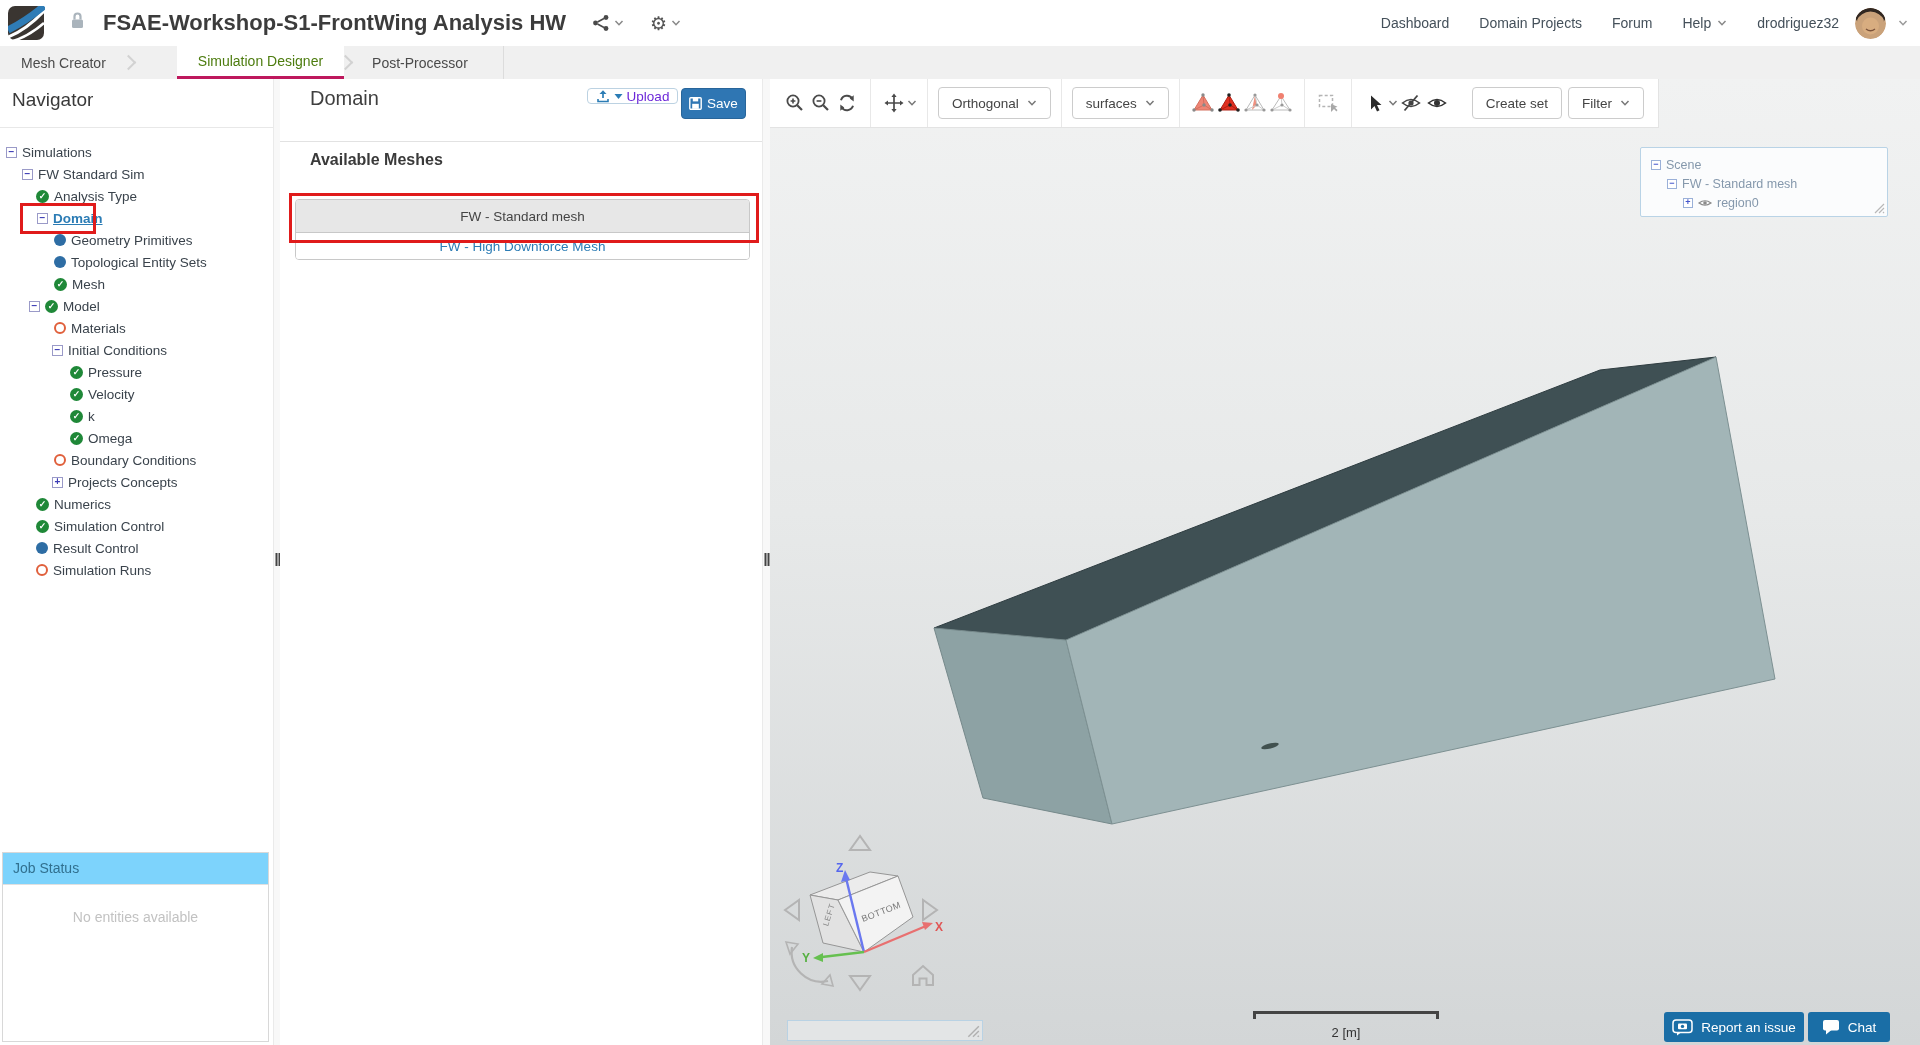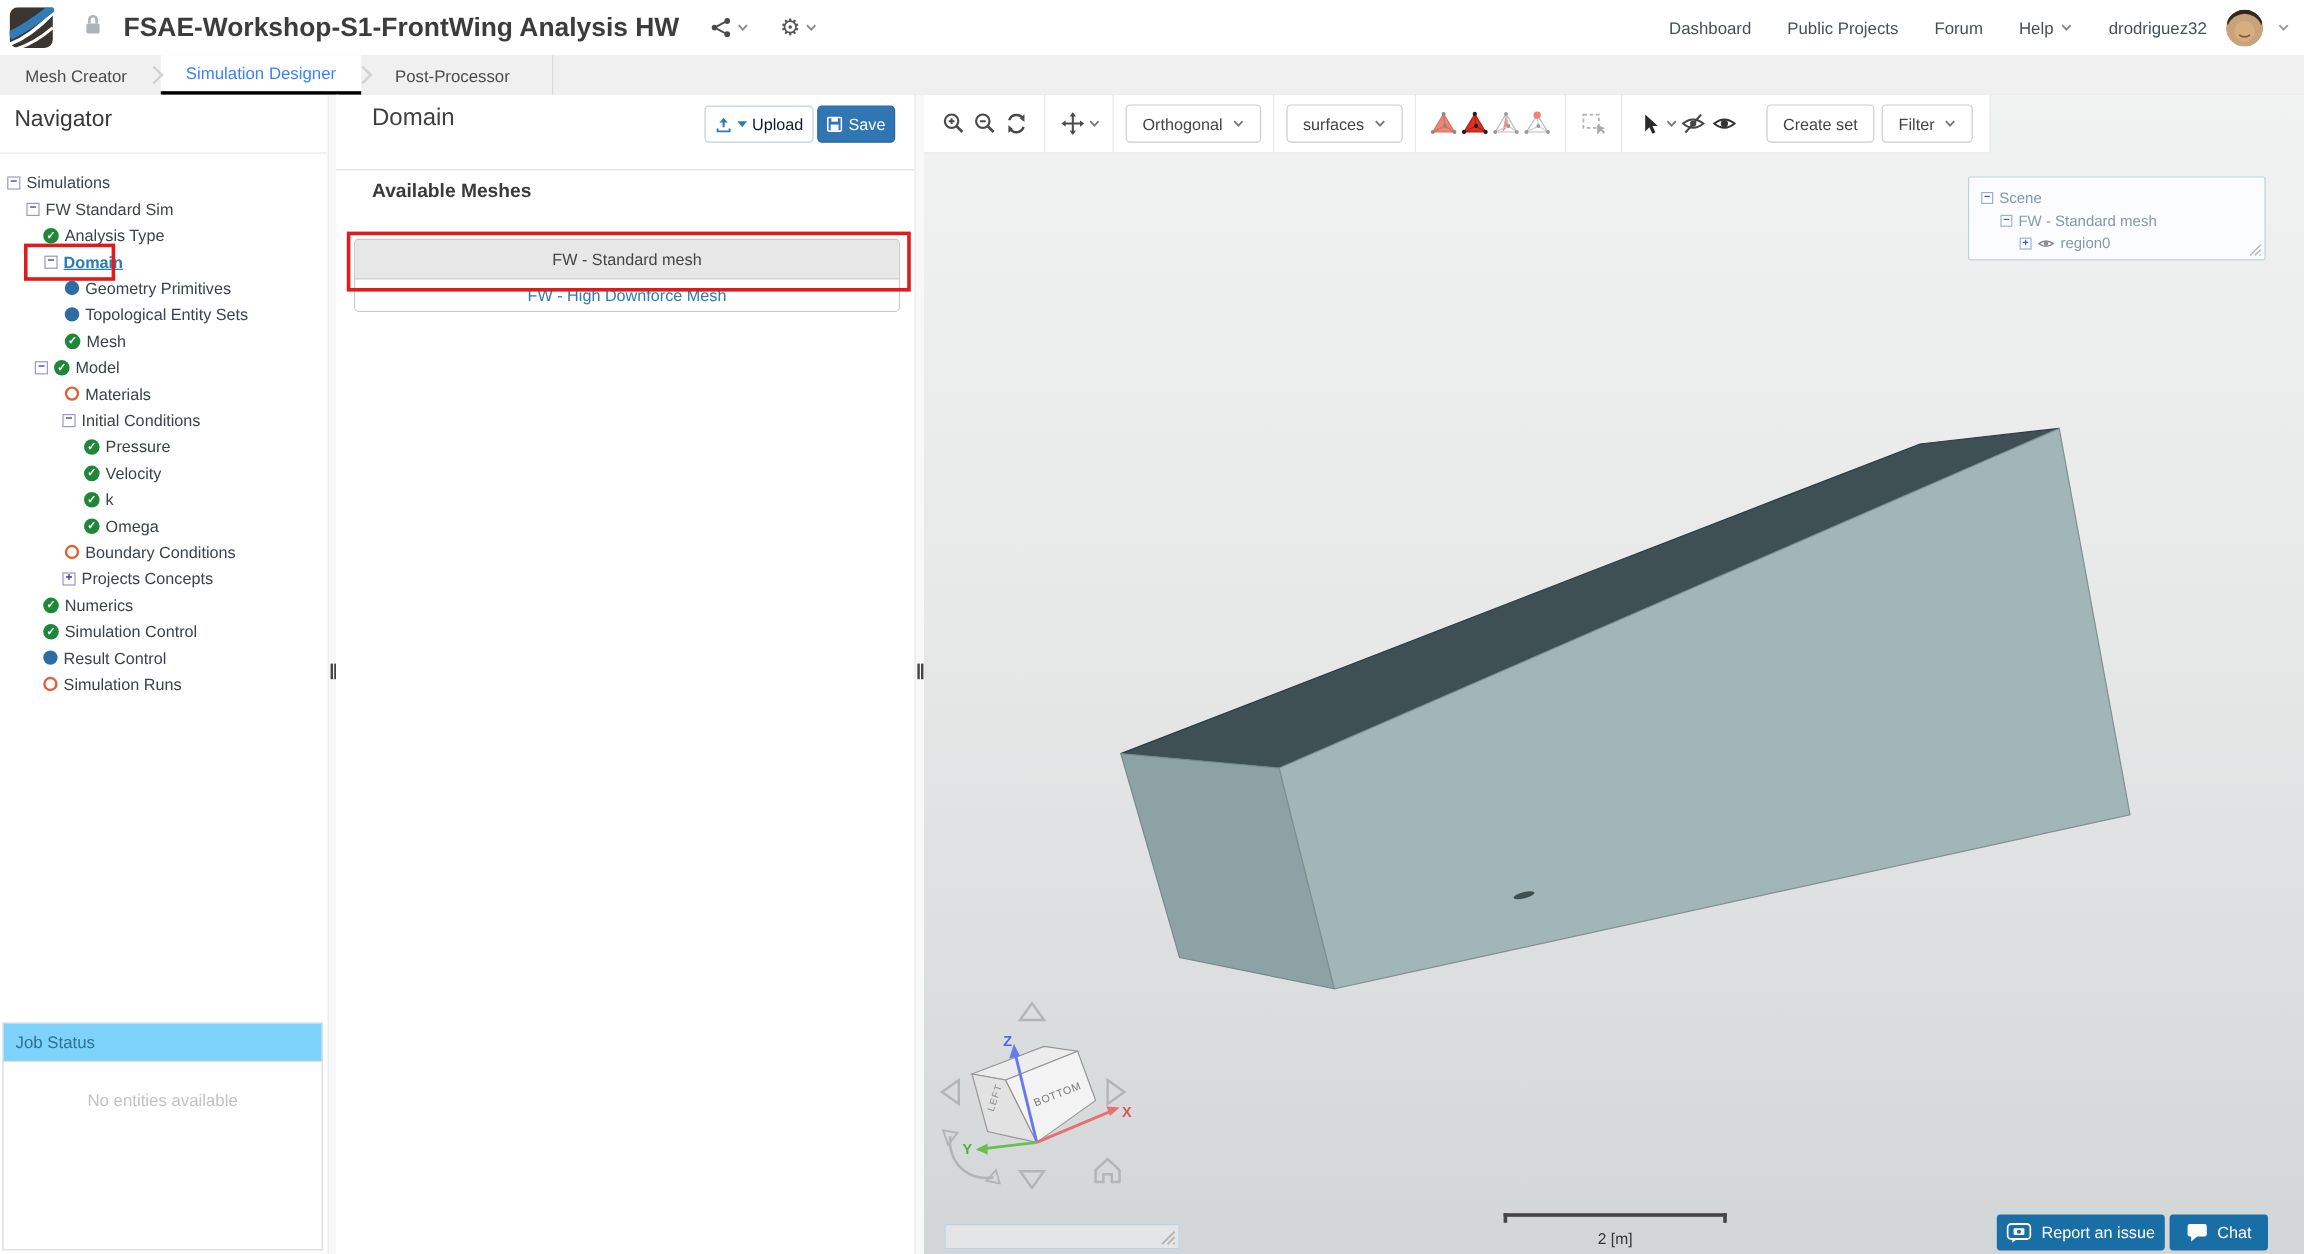--- a/index.html
+++ b/index.html
@@ -17,21 +17,21 @@
   .topnav{margin-left:auto;display:flex;align-items:center;margin-right:12px;font-size:14px;color:#44505a;}
   .topnav .nav-item{margin-left:30px;white-space:nowrap;cursor:pointer;}
   .help-wrap{display:flex;align-items:center;gap:6px;margin-left:30px;}
   .user-name{margin-left:30px;}
   .avatar{margin-left:16px;width:31px;height:31px;border-radius:50%;overflow:hidden;flex:0 0 auto;}
   .av-caret{margin-left:12px;}
 
   
   .tabbar{position:absolute;top:46px;left:0;right:0;height:33px;background:#f0f0f0;border-bottom:1px solid #d6d6d6;display:flex;align-items:stretch;}
   .tab{display:flex;align-items:center;padding:0 21px;font-size:14px;color:#4a4a4a;cursor:pointer;}
-  .tab.active{background:#fff;color:#3b82f6;border-bottom:3px solid #000000;}
+  .tab.active{background:#fff;color:#4d7c0f;border-bottom:3px solid #be185d;margin-left:43px;}
   .tab-sep{width:9px;height:9px;border-top:2px solid #d2d2d2;border-right:2px solid #d2d2d2;transform:rotate(45deg);align-self:center;margin:0 0 0 -4px;}
   .tab-vdiv{width:1px;background:#dcdcdc;margin-left:14px;}
 
   
   .navpanel{position:absolute;left:0;top:79px;bottom:0;width:273px;background:#fff;}
   .nav-title{position:absolute;left:12px;top:10px;font-size:19px;color:#3a3a3a;}
   .nav-hr{position:absolute;top:48px;left:0;right:0;border-top:1px solid #e8e8e8;}
   .tree{position:absolute;top:62px;left:0;right:0;}
   .trow{height:22px;display:flex;align-items:center;gap:5px;font-size:13.5px;color:#3a434c;cursor:pointer;}
   .p0{padding-left:6px;} .p1{padding-left:22px;} .p2{padding-left:36px;} .p2t{padding-left:29px;}
@@ -48,21 +48,21 @@
   .js-h{height:31px;line-height:31px;background:#7dd3fc;border-bottom:1px solid #e0e0e0;color:#31708f;padding-left:10px;font-size:14px;}
   .js-b{color:#c2c2c2;text-align:center;padding-top:24px;font-size:14px;}
 
   
   .vdiv{position:absolute;top:79px;bottom:0;background:#f8f8f8;border-left:1px solid #eaeaea;border-right:1px solid #eaeaea;cursor:col-resize;}
   .grip{position:absolute;top:474px;left:50%;transform:translateX(-50%);width:5px;height:13px;border-left:2px solid #444;border-right:2px solid #444;box-sizing:border-box;}
 
   
   .dompanel{position:absolute;left:280px;top:79px;bottom:0;width:482px;background:#fff;}
   .dom-title{position:absolute;left:30px;top:8px;font-size:20px;color:#3f3f3f;}
-  .btn-upload{position:absolute;right:84px;top:9px;height:31px;width:91px;box-sizing:border-box;background:#fff;border:1px solid #bcd2e2;border-radius:4px;display:flex;align-items:center;justify-content:center;gap:4px;color:#0f172a;font-size:13.5px;cursor:pointer;}
+  .btn-upload{position:absolute;right:84px;top:9px;height:16px;width:91px;box-sizing:border-box;background:#fff;border:1px solid #bcd2e2;border-radius:4px;display:flex;align-items:center;justify-content:center;gap:4px;color:#6d28d9;font-size:13.5px;cursor:pointer;}
   .btn-save{position:absolute;right:16px;top:9px;height:31px;width:65px;box-sizing:border-box;background:#2f76b3;border:1px solid #28659a;border-radius:4px;display:flex;align-items:center;justify-content:center;gap:5px;color:#fff;font-size:13.5px;cursor:pointer;}
   .dom-hr{position:absolute;top:62px;left:0;right:0;border-top:1px solid #e2e2e2;}
   .avail-title{position:absolute;left:30px;top:72px;font-size:16px;font-weight:bold;color:#3a3a3a;}
   .meshlist{position:absolute;left:15px;top:120px;width:453px;border:1px solid #c8c8c8;border-radius:4px;overflow:hidden;background:#fff;}
   .mesh-item{height:32px;display:flex;align-items:center;justify-content:center;font-size:13.5px;cursor:pointer;}
   .mesh-sel{background:#e7e7e7;border-bottom:1px solid #c8c8c8;color:#444;}
   .mesh-alt{height:26px;color:#2b7cb5;background:#fff;}
   .redbox-mesh{position:absolute;left:9px;top:114px;width:464px;height:44px;border:3px solid #e01b1b;pointer-events:none;}
 
   
@@ -119,21 +119,21 @@
         </svg>
     </span>
     <span class="hdr-group">
       <span class="gear-glyph">⚙</span>
       <svg class="caret-sm" viewBox="0 0 10 8">
           <path d="M1.5,2 L5,5.7 L8.5,2" stroke="#888" stroke-width="1.5" fill="none"></path>
         </svg>
     </span>
     <div class="topnav">
       <span class="nav-item">Dashboard</span>
-      <span class="nav-item">Public Projects</span>
+      <span class="nav-item">Domain Projects</span>
       <span class="nav-item">Forum</span>
       <span class="help-wrap">
         <span>Help</span>
         <svg class="caret-sm" viewBox="0 0 10 8">
             <path d="M1.5,2 L5,5.7 L8.5,2" stroke="#888" stroke-width="1.5" fill="none"></path>
           </svg>
       </span>
       <span class="user-name">drodriguez32</span>
       <span class="avatar">
         <svg width="31" height="31" viewBox="0 0 31 31">

